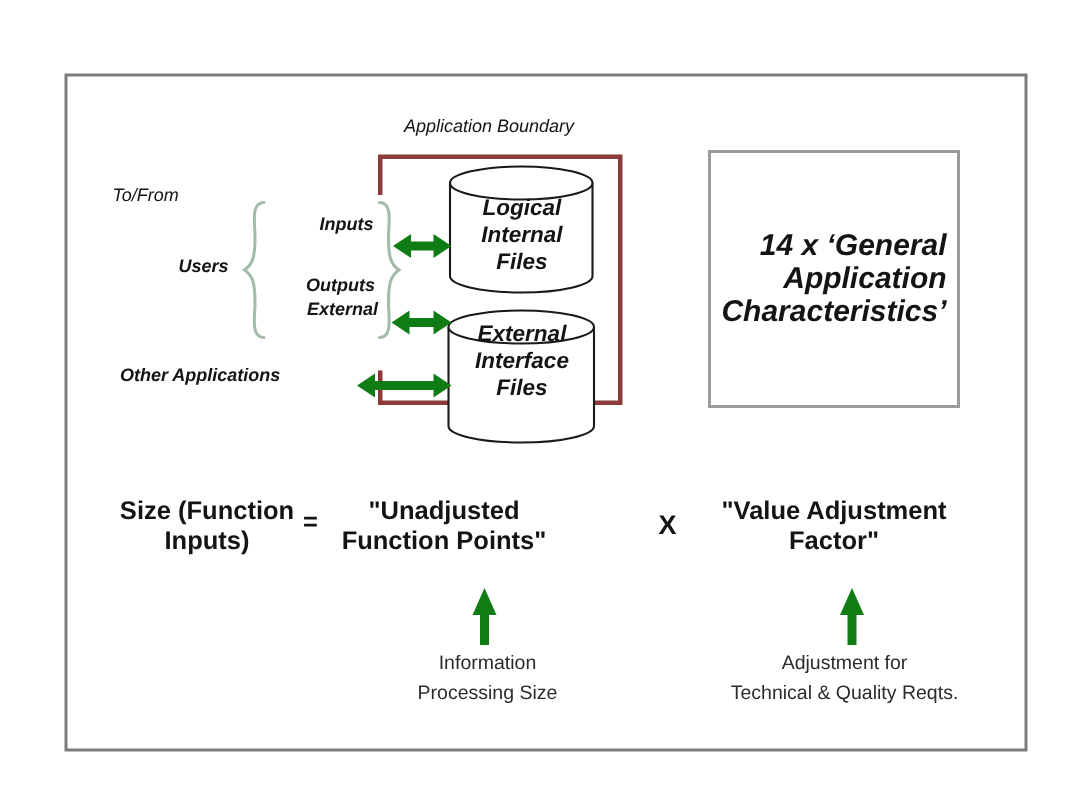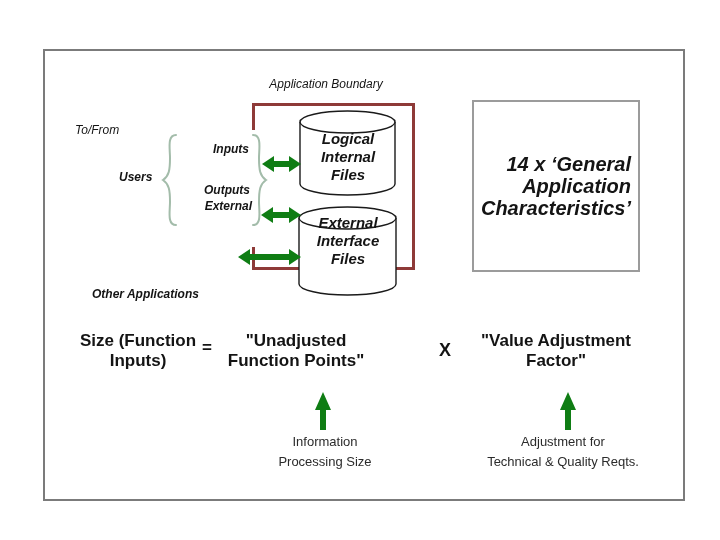--- a/index.html
+++ b/index.html
@@ -70,21 +70,21 @@
 <div class="lbl it ctr" style="left:326px;top:74px;">Application Boundary</div>
 
 <div class="lbl it" style="left:75px;top:120px;">To/From</div>
 
 <div class="lbl b it" style="left:119px;top:167px;">Users</div>
 
 <div class="lbl b it rt" style="left:249px;top:139px;">Inputs</div>
 <div class="lbl b it rt" style="left:250px;top:166px;margin-top:14px;">Outputs</div>
 <div class="lbl b it rt" style="left:252px;top:196px;">External</div>
 
-<div class="lbl b it" style="left:92px;top:240px;margin-top:44px;">Other Applications</div>
+<div class="lbl b it" style="left:80px;top:240px;">Other Applications</div>
 
 <div class="lbl cyl-lbl ctr" style="left:348px;top:130px;">Logical
 Internal
 Files</div>
 <div class="lbl cyl-lbl ctr" style="left:348px;top:214px;">External
 Interface
 Files</div>
 
 <div class="gac-box">
   <div class="gac-text">14 x ‘General

